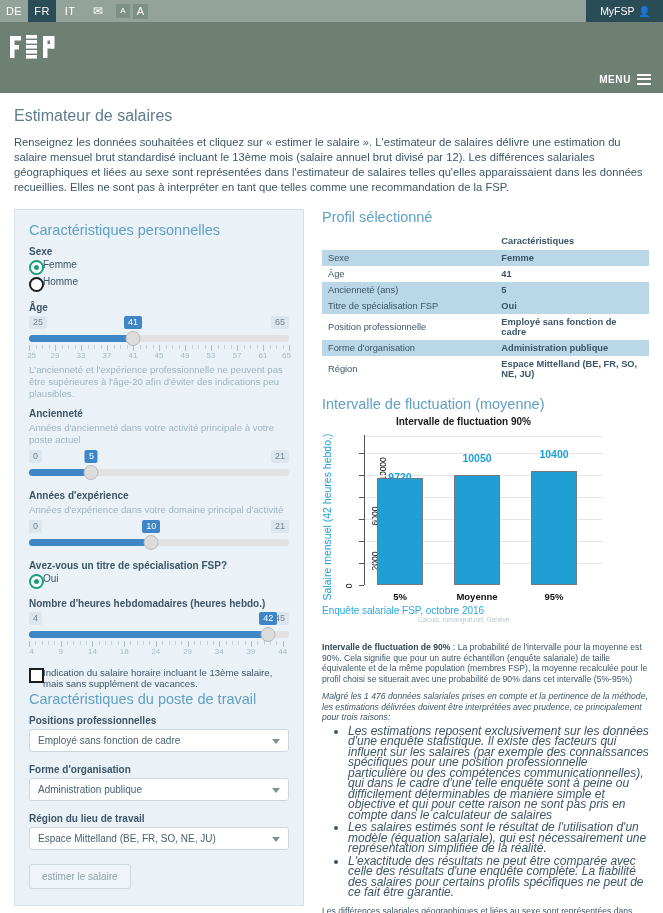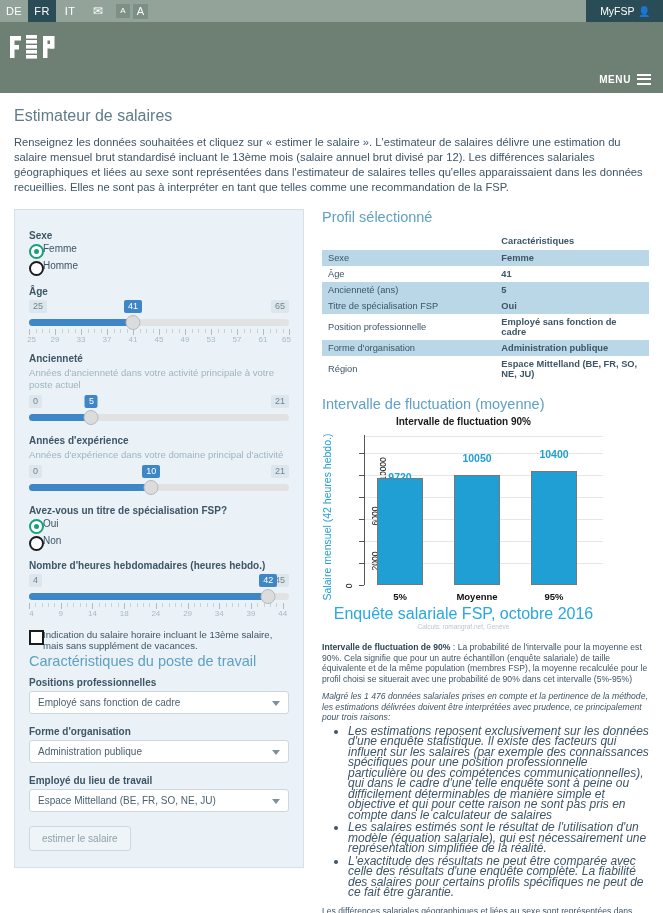--- a/index.html
+++ b/index.html
@@ -238,21 +238,21 @@
   }
   .barval {
     position:absolute; font-size:10.5px; font-weight:bold; color:#1f9fd4;
     transform:translateX(-50%); white-space:nowrap;
   }
   .xlabel {
     position:absolute; bottom:1px; font-size:9.5px; color:#111;
     transform:translateX(-50%); white-space:nowrap; font-weight:bold;
   }
   .caption {
-    text-align:center; font-size:16px; color:#29a8e0; margin-top:2px;
+    text-align:left; font-size:10px; color:#29a8e0; margin-top:2px;
   }
   .subcaption {
     text-align:center; font-size:6.5px; color:#b9c7cf; margin-top:0px;
   }
 
   .note { font-size:8.6px; line-height:10.5px; color:#3d5566; margin-top:8px; }
   .note b { color:#2e4654; }
   .note.ital { font-style:italic; margin-top:7px; }
   ul.reasons { margin:3px 0 0 0; padding-left:26px; }
   ul.reasons li { font-size:12px; line-height:10.5px; margin-bottom:2px; font-style:italic; }
@@ -303,20 +303,21 @@
 
 <div class="page">
   <h1 class="page-title">Estimateur de salaires</h1>
   <p class="intro">Renseignez les données souhaitées et cliquez sur « estimer le salaire ». L'estimateur de salaires délivre une estimation du salaire mensuel brut standardisé incluant le 13ème mois (salaire annuel brut divisé par 12). Les différences salariales géographiques et liées au sexe sont représentées dans l'estimateur de salaires telles qu'elles apparaissaient dans les données recueillies. Elles ne sont pas à interpréter en tant que telles comme une recommandation de la FSP.</p>
 
   <div class="columns">
 
     <div class="col-left">
       <div class="panel">
 
+        <h2 class="sec">Caractéristiques personnelles</h2>
 
         <div class="lbl">Sexe</div>
         <div class="radio-row">
           <span class="radio on"></span>
           <span class="rtext">Femme</span>
         </div>
         <div class="radio-row">
           <span class="radio"></span>
           <span class="rtext">Homme</span>
         </div>
@@ -382,20 +383,21 @@
             <span class="tk tkmaj" style="left:90%"></span>
               <span class="tklab" style="left:90%">61</span>
             <span class="tk" style="left:92.5%"></span>
               <span class="tk" style="left:95%"></span>
               <span class="tk" style="left:97.5%"></span>
             <span class="tk tkmaj" style="left:100%"></span>
               <span class="tklab" style="left:99%">65</span>
           </div>
         </div>
 
+        <div class="hint">L'ancienneté et l'expérience professionnelle ne peuvent pas être supérieures à l'âge-20 afin d'éviter des indications peu plausibles.</div>
 
         <div class="lbl">Ancienneté</div>
         <div class="hint">Années d'ancienneté dans votre activité principale à votre poste actuel</div>
         <div class="slider-block">
           <div class="slider-ends">
             <span class="pill min">0</span>
             <span class="pill cur" style="left:24%">5</span>
             <span class="pill max">21</span>
           </div>
           <div class="track-wrap">
@@ -417,24 +419,20 @@
             <div class="track"></div>
             <div class="fill" style="width:47%"></div>
             <div class="knob" style="left:47%"></div>
           </div>
         </div>
 
         <div class="lbl" style="margin-top:12px">Avez-vous un titre de spécialisation FSP?</div>
         <div class="radio-row">
           <span class="radio on"></span>
           <span class="rtext">Oui</span>
-        </div>
-        <div class="radio-row">
-          <span class="radio"></span>
-          <span class="rtext">Non</span>
         </div>
 
         <div class="lbl" style="margin-top:7px">Nombre d'heures hebdomadaires (heures hebdo.)</div>
         <div class="slider-block">
           <div class="slider-ends">
             <span class="pill min">4</span>
             <span class="pill cur" style="left:92%">42</span>
             <span class="pill max">45</span>
           </div>
           <div class="track-wrap">
@@ -508,21 +506,21 @@
           <span>Employé sans fonction de cadre</span>
           <span class="caret"></span>
         </div>
 
         <div class="lbl" style="margin-top:12px">Forme d'organisation</div>
         <div class="select">
           <span>Administration publique</span>
           <span class="caret"></span>
         </div>
 
-        <div class="lbl" style="margin-top:12px">Employé du lieu de travail</div>
+        <div class="lbl" style="margin-top:12px">Région du lieu de travail</div>
         <div class="select">
           <span>Espace Mittelland (BE, FR, SO, NE, JU)</span>
           <span class="caret"></span>
         </div>
 
         <div class="btn-estimate">estimer le salaire</div>
       </div>
     </div>
 
     <div class="col-right">

